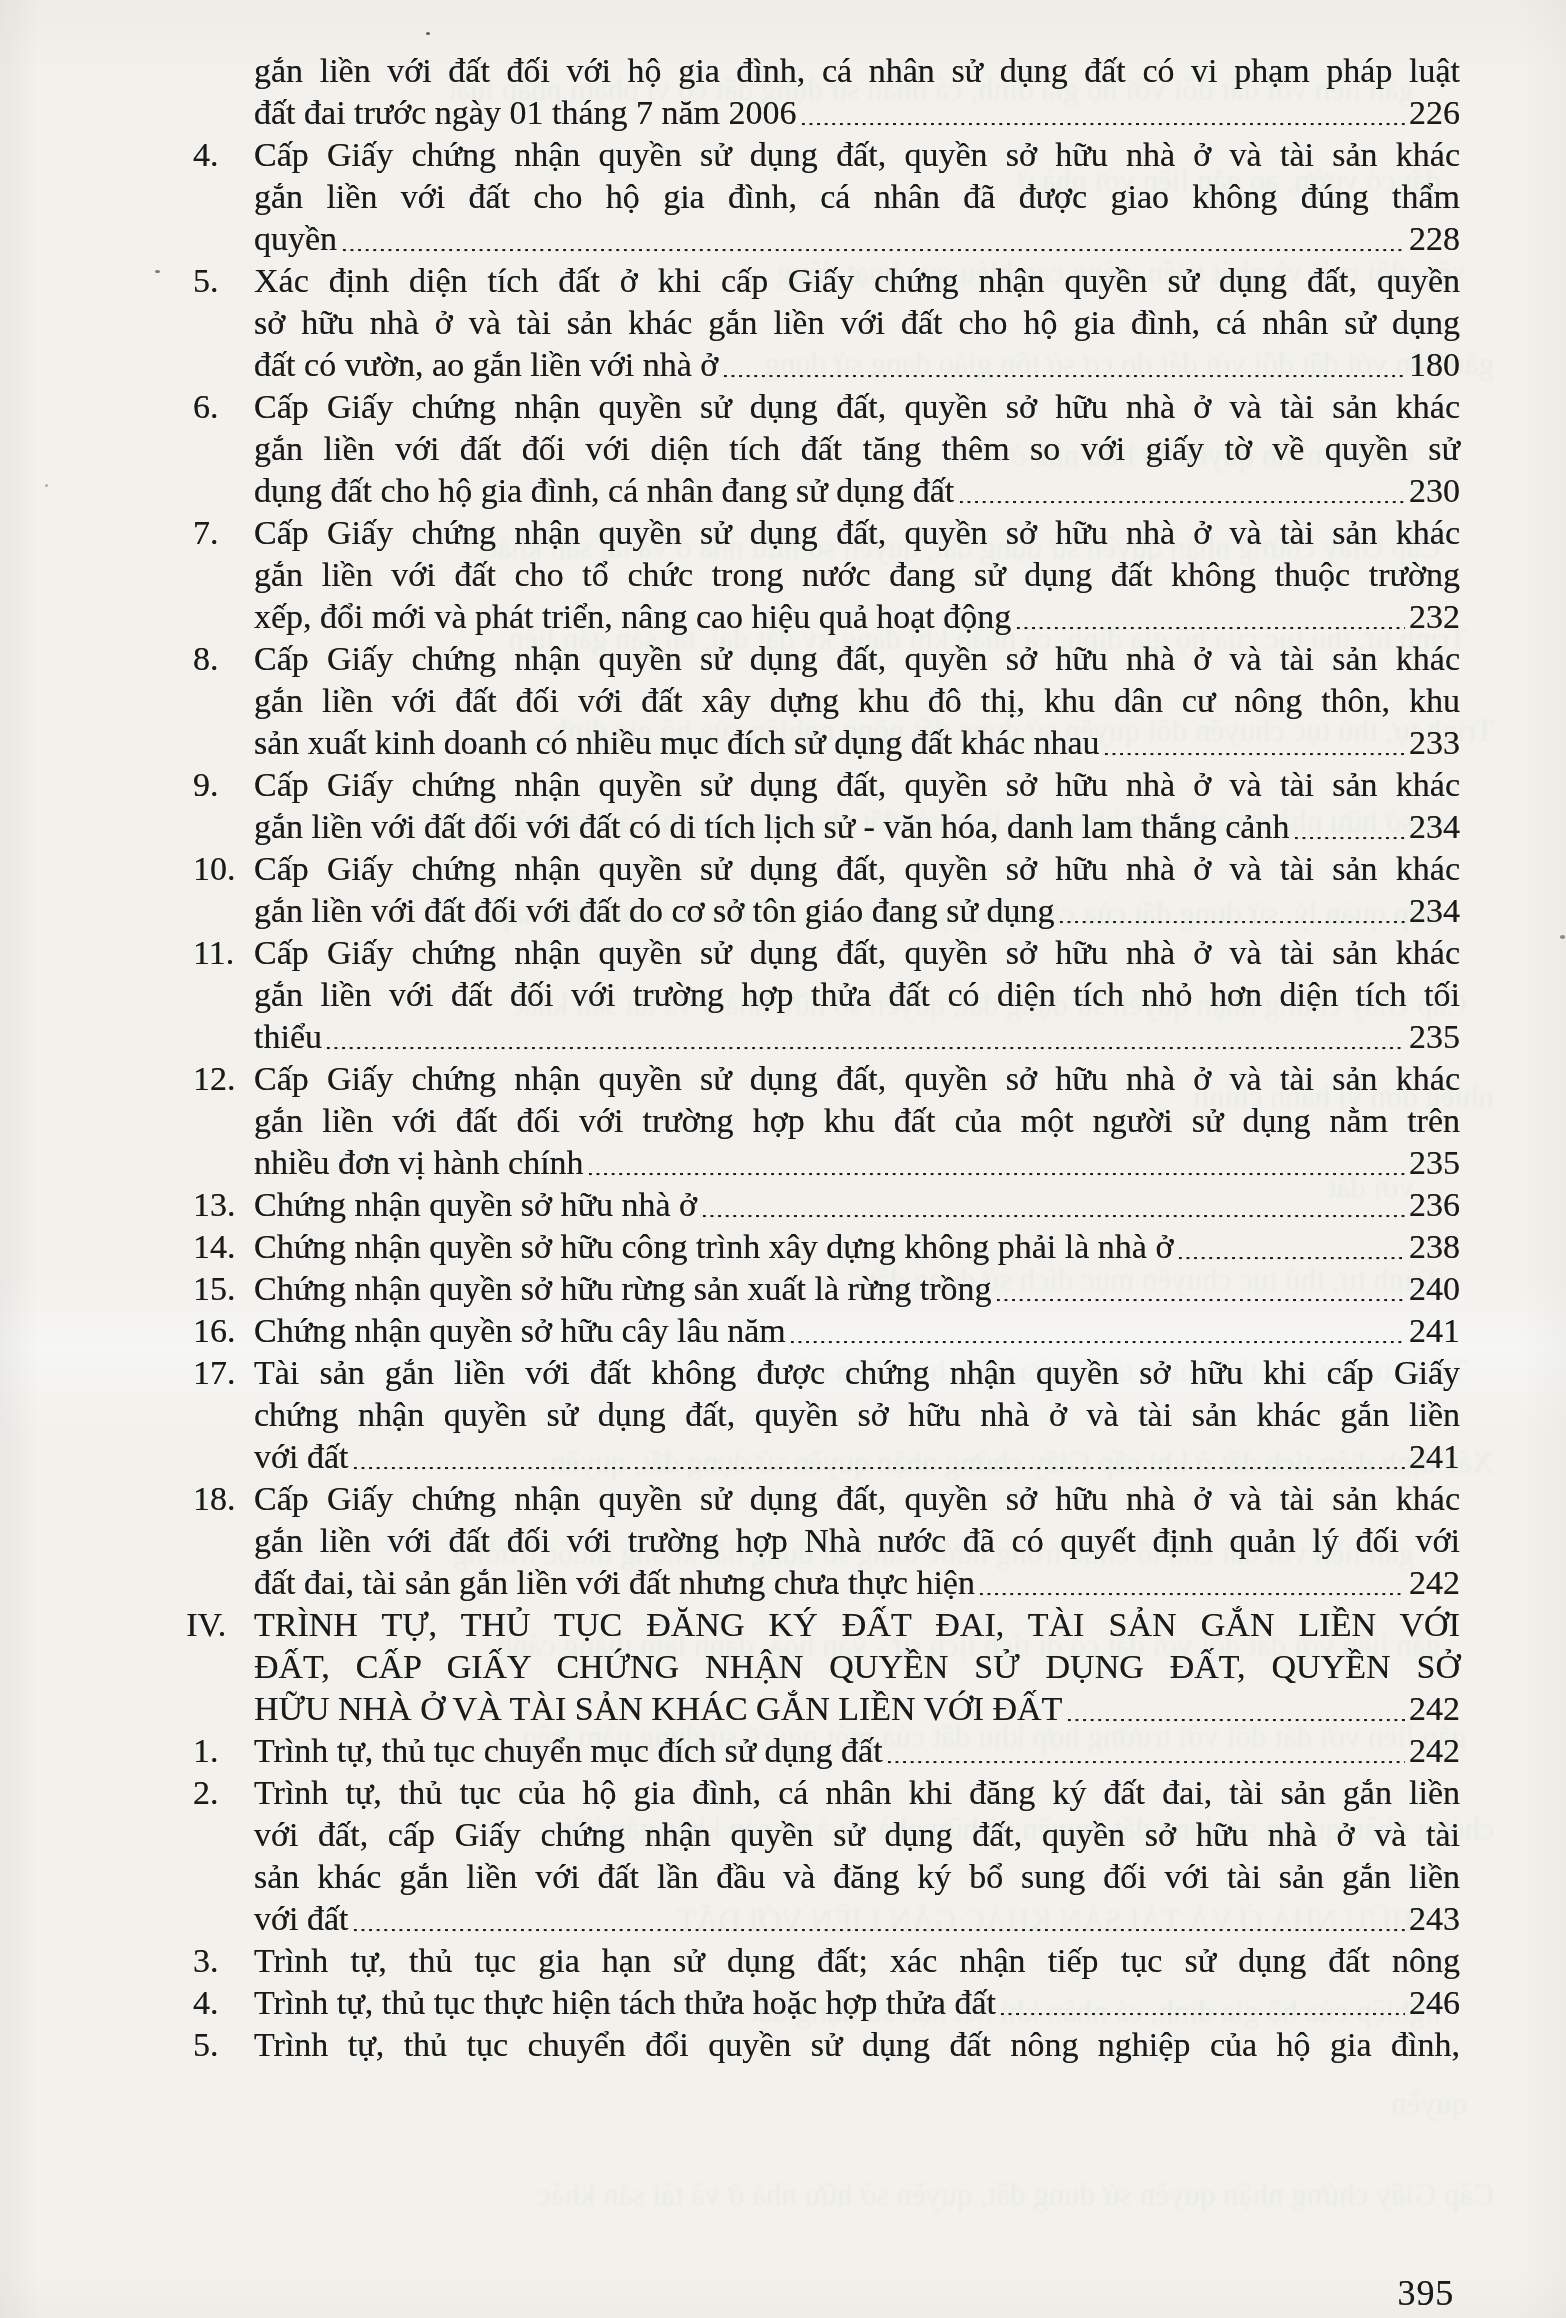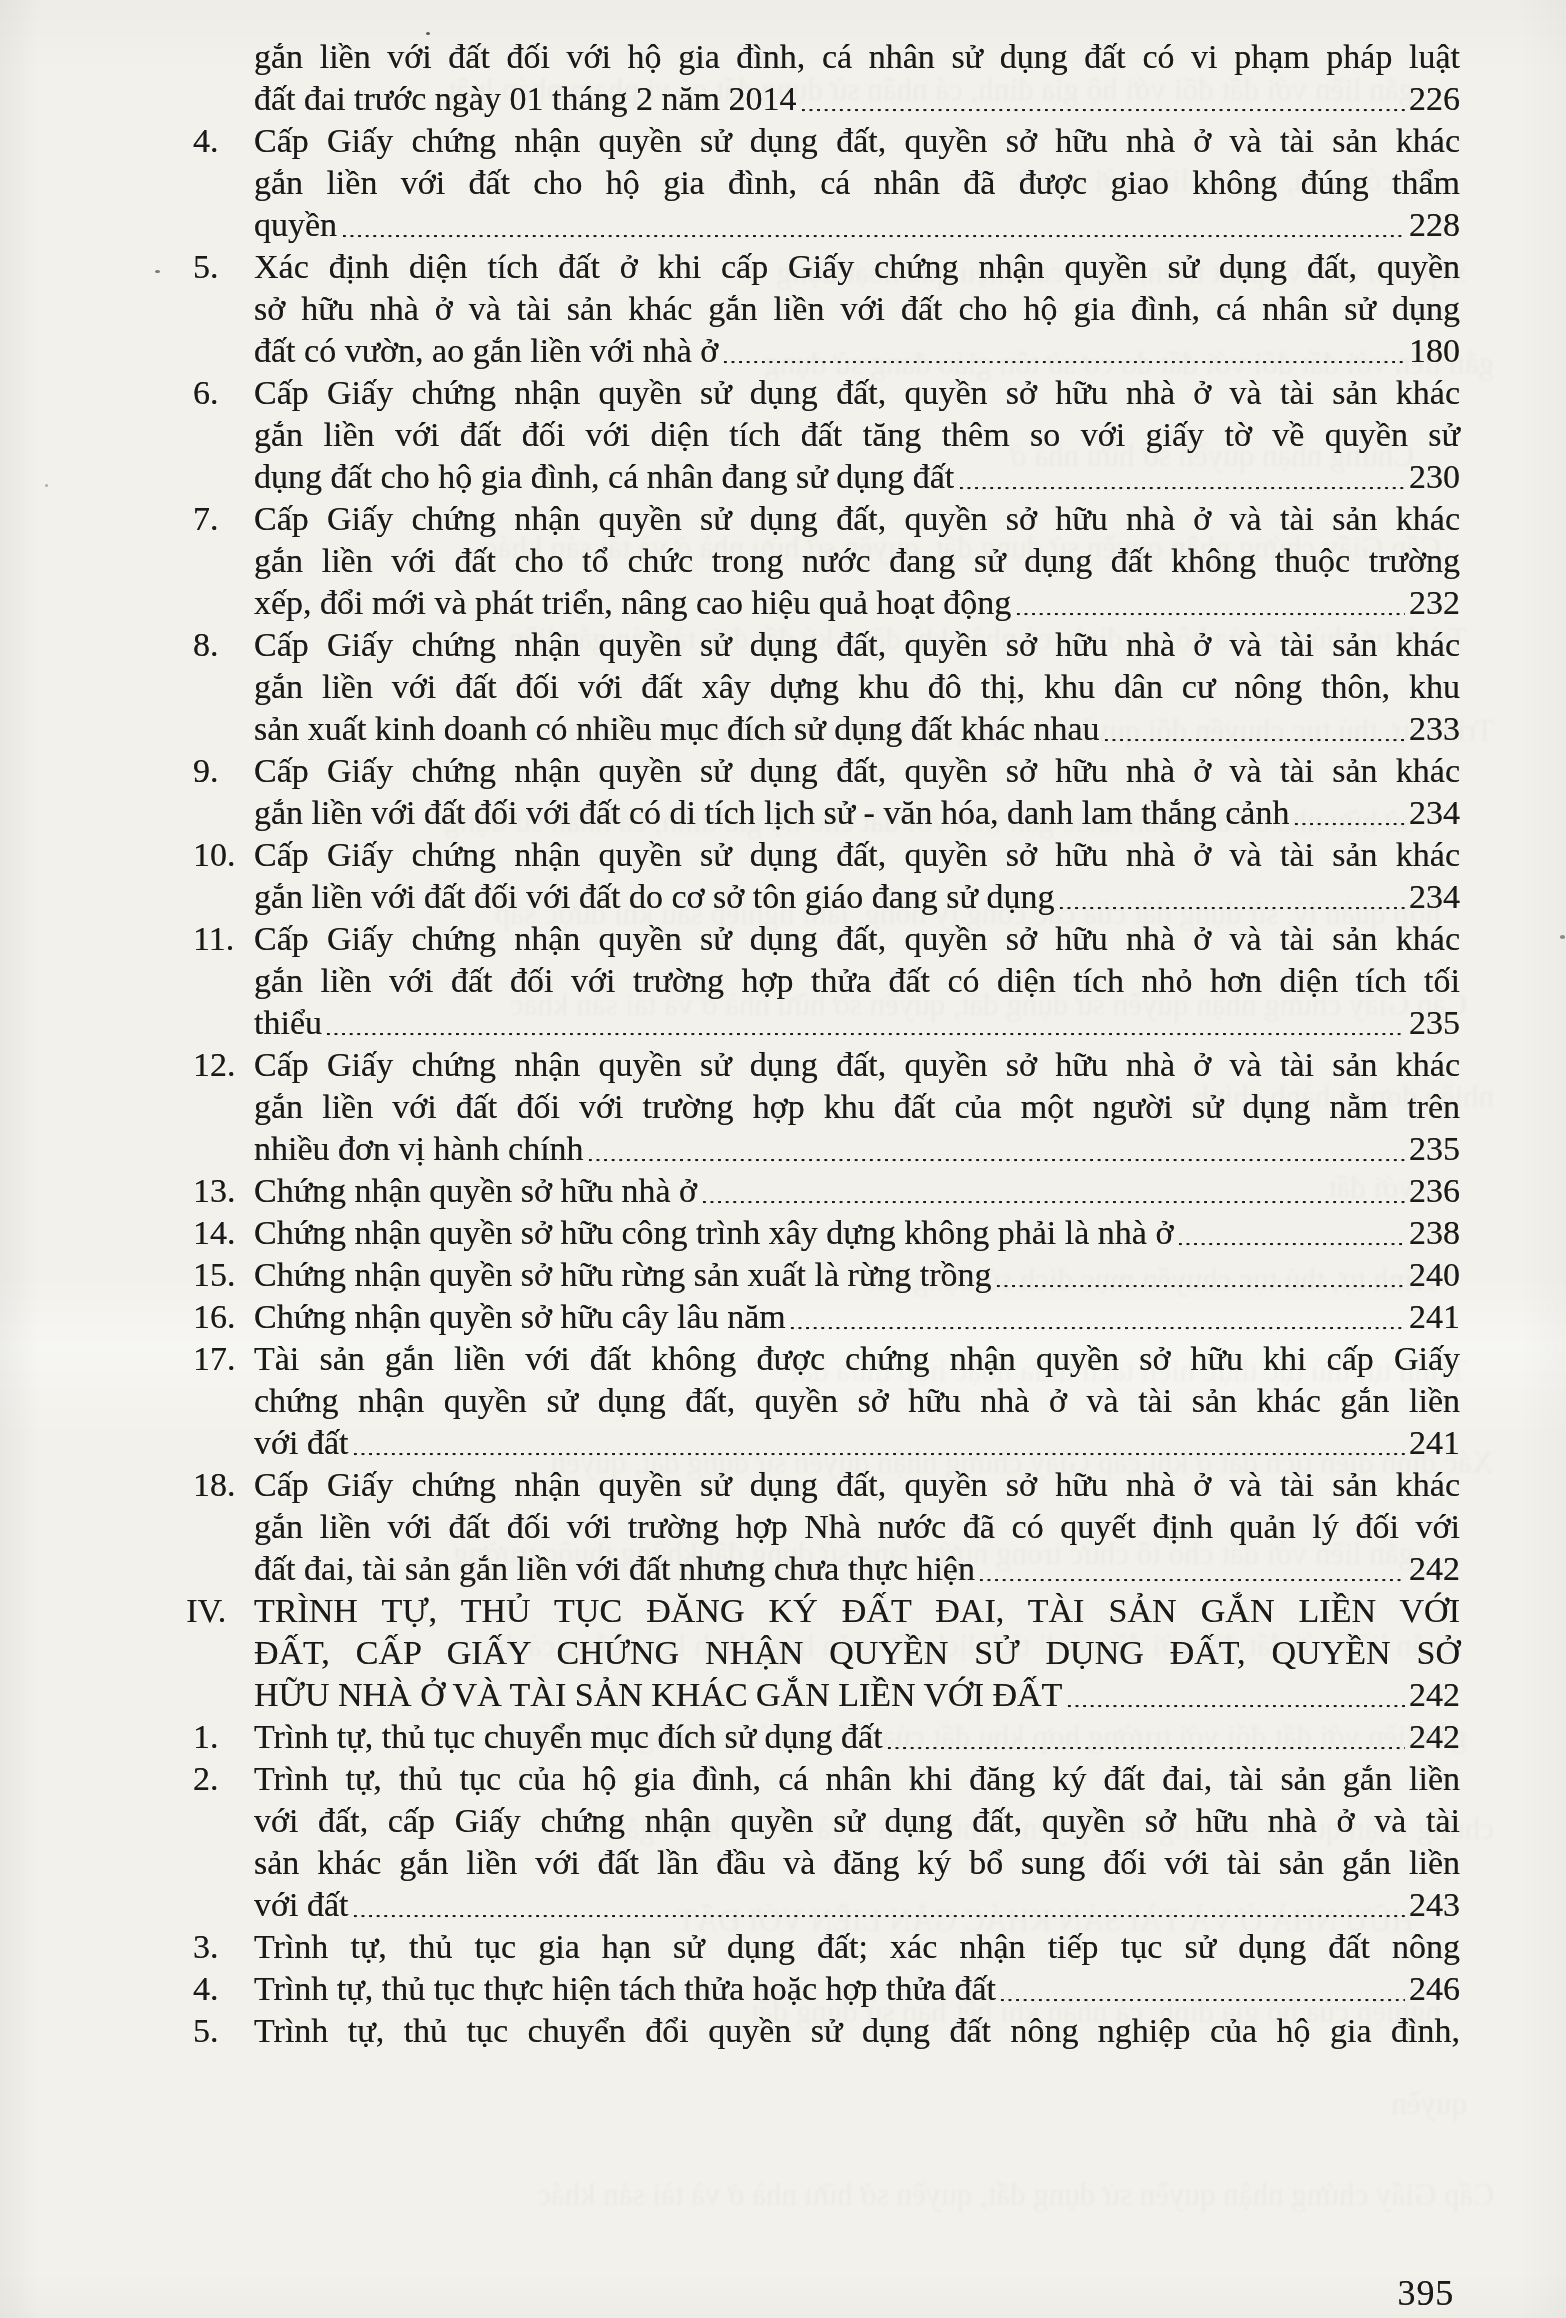--- a/index.html
+++ b/index.html
@@ -13,21 +13,21 @@
     color:#1a1a1a;
   }
   .paper{position:absolute;inset:0;}
   
   .bleed{position:absolute;inset:0;z-index:0;pointer-events:none;}
   .ghost{
     position:absolute;font-size:31px;line-height:36px;white-space:nowrap;
     color:#6d7a6d;opacity:0.05;filter:blur(1.2px);
     transform:scaleX(-1);width:1210px;overflow:hidden;
   }
-  .toc{position:absolute;top:36px;left:0;right:0;z-index:2;}
+  .toc{position:absolute;top:50px;left:0;right:0;z-index:2;}
   .entry{
     position:relative;margin:0 107px 0 193px;padding-left:61px;
     font-size:34px;line-height:42px;
     text-shadow:0 0 0.5px rgba(25,25,25,0.65);
   }
   .entry.section{}
   .entry .label{position:absolute;left:0;top:0;width:59px;}
   .entry.section .label{left:-6.8px;width:65px;}
   .jline{text-align:justify;text-align-last:justify;}
   .lastline{display:flex;}
@@ -76,21 +76,21 @@
       <div class="ghost" style="top: 1811px; left: 284px;">chứng nhận quyền sử dụng đất, quyền sở hữu nhà ở và tài sản khác gắn liền</div>
       <div class="ghost" style="top: 1903px; left: 204px;">HỮU NHÀ Ở VÀ TÀI SẢN KHÁC GẮN LIỀN VỚI ĐẤT</div>
       <div class="ghost" style="top: 1994px; left: 231px;">nghiệp của hộ gia đình, cá nhân khi hết hạn sử dụng đất</div>
       <div class="ghost" style="top: 2086px; left: 257px;">quyền</div>
       <div class="ghost" style="top: 2177px; left: 284px;">Cấp Giấy chứng nhận quyền sử dụng đất, quyền sở hữu nhà ở và tài sản khác</div>
     </div>
   <div class="toc">
       <div class="entry">
         <div class="jline">gắn liền với đất đối với hộ gia đình, cá nhân sử dụng đất có vi phạm pháp luật</div>
         <div class="lastline">
-          <span class="ltext">đất đai trước ngày 01 tháng 2 năm 2014</span>
+          <span class="ltext">đất đai trước ngày 01 tháng 7 năm 2006</span>
           <span class="leader"></span>
           <span class="pg">226</span>
         </div>
       </div>
       <div class="entry">
         <span class="label">4.</span>
         <div class="jline">Cấp Giấy chứng nhận quyền sử dụng đất, quyền sở hữu nhà ở và tài sản khác</div>
         <div class="jline">gắn liền với đất cho hộ gia đình, cá nhân đã được giao không đúng thẩm</div>
         <div class="lastline">
           <span class="ltext">quyền</span>

